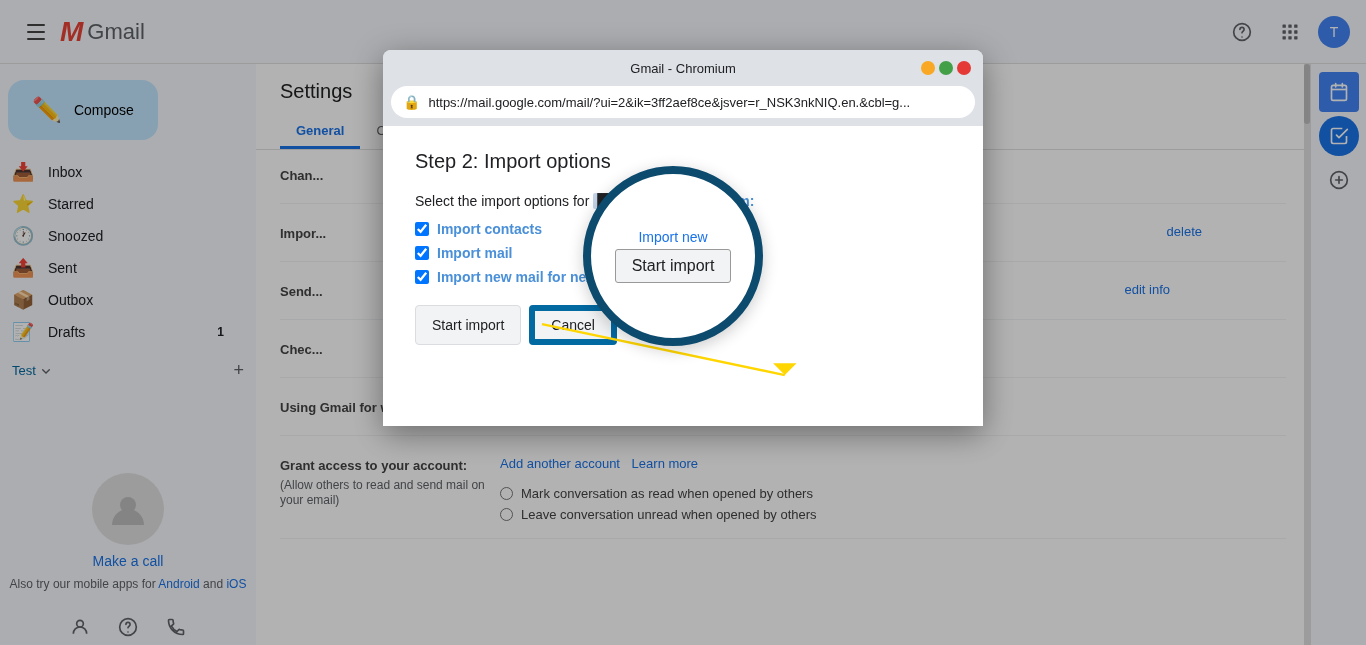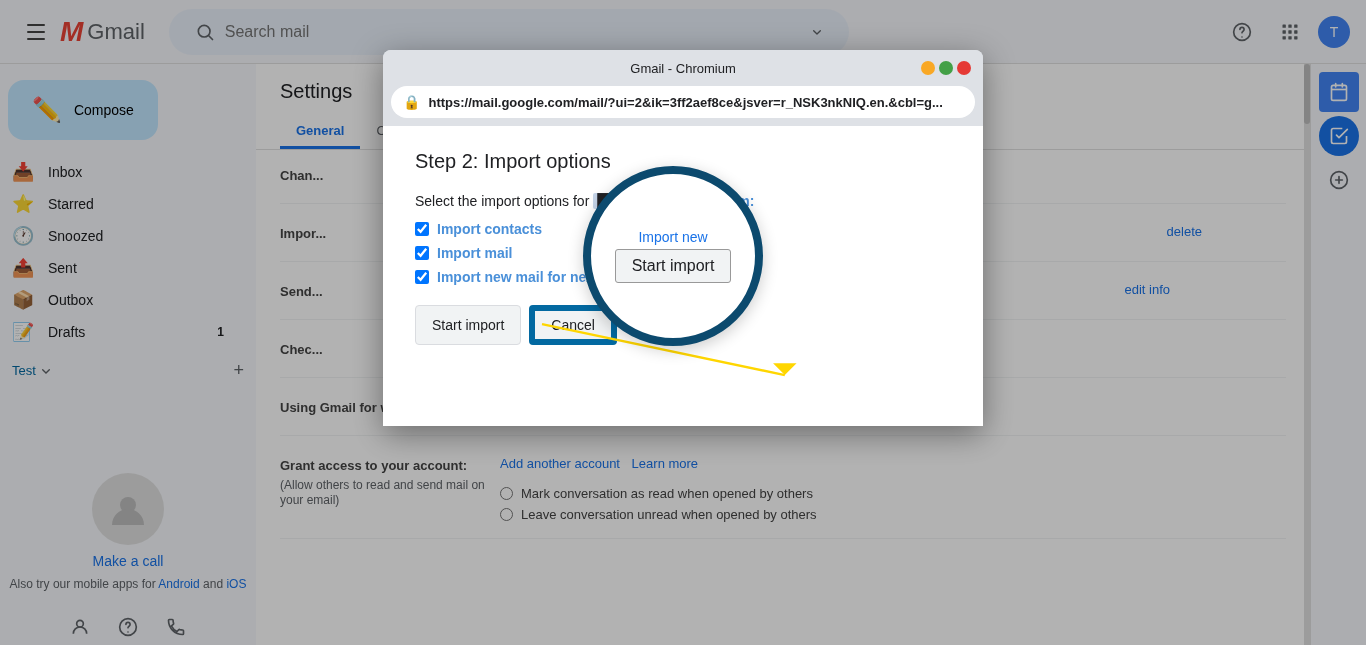--- a/index.html
+++ b/index.html
@@ -188,21 +188,21 @@
       display: flex;
       align-items: center;
       background: white;
       margin: 0 8px 8px;
       border-radius: 20px;
       padding: 4px 12px;
       height: 32px;
       gap: 8px;
     }
     .lock-icon { color: #5f6368; font-size: 14px; }
-    .address-text { font-size: 13px; color: #202124; flex: 1; overflow: hidden; text-overflow: ellipsis; white-space: nowrap; font-weight: bold; }
+    .address-text { font-size: 13px; color: #202124; flex: 1; overflow: hidden; text-overflow: ellipsis; white-space: nowrap; }
 
     .browser-content {
       background: white;
       padding: 24px 32px 32px;
       min-height: 300px;
     }
     .dialog-title { font-size: 20px; color: #202124; margin-bottom: 20px; font-weight: 400; }
     .import-intro { font-size: 14px; color: #202124; margin-bottom: 12px; }
     .import-email { color: #4a90d9; font-weight: 600; }
     .import-option { display: flex; align-items: center; gap: 8px; margin-bottom: 8px; font-size: 14px; color: #1a73e8; }
@@ -303,34 +303,20 @@
     <div class="menu-lines">
       <span></span>
         <span></span>
         <span></span>
     </div>
   </div>
   <a class="gmail-logo">
     <span style="font-size:28px; font-family:sans-serif; font-style:italic; color:#EA4335; font-weight:bold;">M</span>
     <span class="gmail-text">Gmail</span>
   </a>
-  <div class="search-bar">
-    <button class="search-icon-btn">
-      <svg width="20" height="20" viewBox="0 0 24 24" fill="none">
-          <circle cx="11" cy="11" r="7" stroke="#5f6368" stroke-width="2"></circle>
-          <line x1="16.5" y1="16.5" x2="21" y2="21" stroke="#5f6368" stroke-width="2" stroke-linecap="round"></line>
-        </svg>
-    </button>
-    <input type="text" placeholder="Search mail" style="">
-    <button class="search-dropdown-btn">
-      <svg width="16" height="16" viewBox="0 0 24 24" fill="none">
-          <path d="M7 10l5 5 5-5" stroke="#5f6368" stroke-width="2" stroke-linecap="round" stroke-linejoin="round"></path>
-        </svg>
-    </button>
-  </div>
   <div class="top-right">
     <button class="icon-btn">
       <svg width="20" height="20" viewBox="0 0 24 24" fill="none">
           <circle cx="12" cy="12" r="10" stroke="#5f6368" stroke-width="2"></circle>
           <path d="M9.5 9a2.5 2.5 0 0 1 5 0c0 2-2.5 2.5-2.5 4" stroke="#5f6368" stroke-width="2" stroke-linecap="round"></path>
           <circle cx="12" cy="18" r="1" fill="#5f6368"></circle>
         </svg>
     </button>
     <button class="icon-btn">
       <svg width="20" height="20" viewBox="0 0 24 24" fill="#5f6368">

